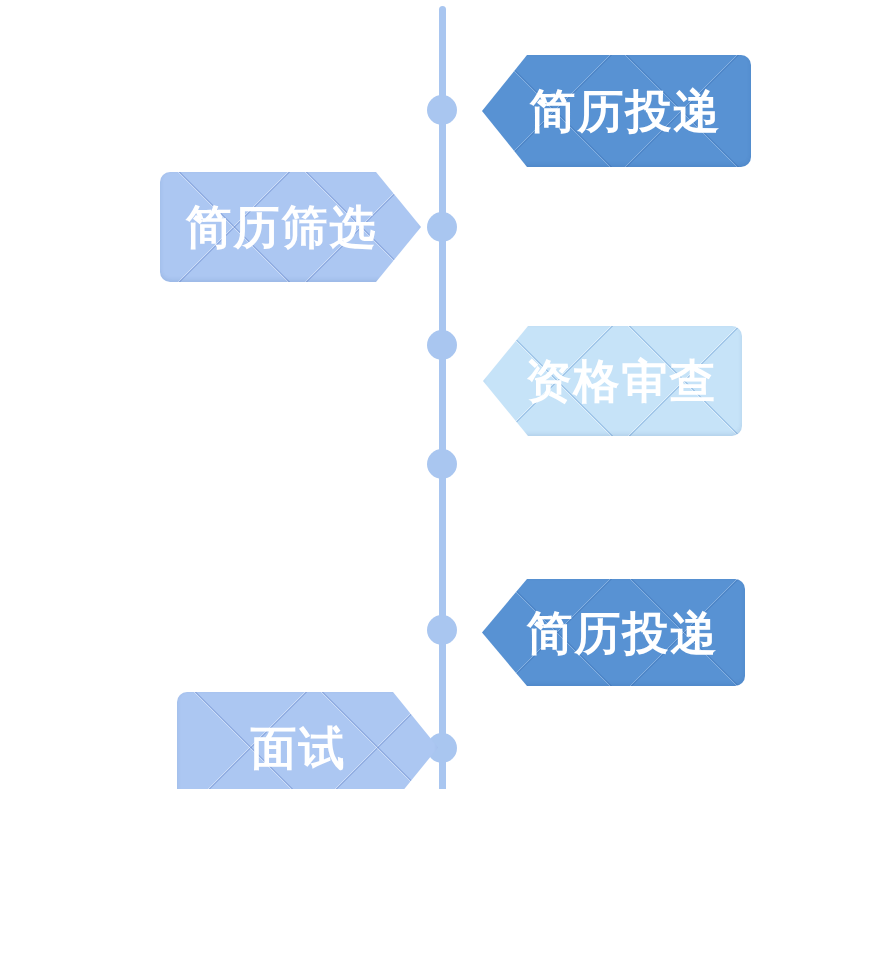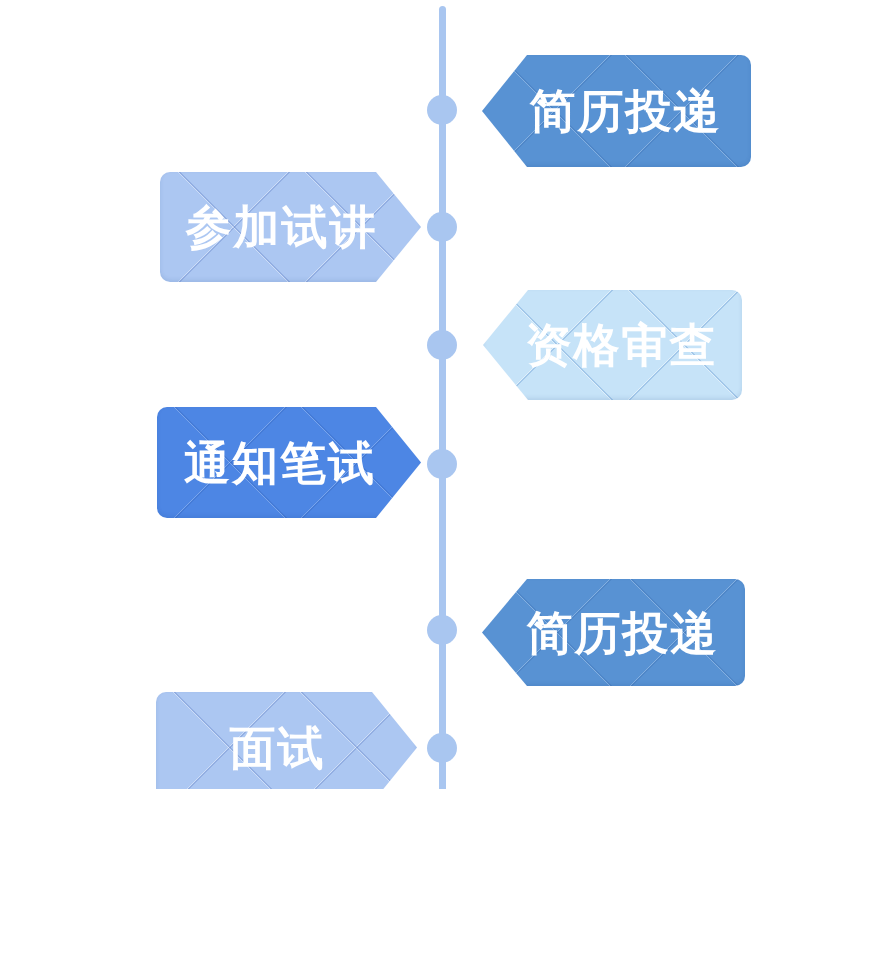--- a/index.html
+++ b/index.html
@@ -49,21 +49,21 @@
     border-radius: 0 10px 10px 0;
     padding-left: 18px;
   }
   .banner.left {
     clip-path: polygon(0 0, calc(100% - 45px) 0, 100% 50%, calc(100% - 45px) 100%, 0 100%);
     border-radius: 10px 0 0 10px;
     padding-right: 18px;
   }
   .tone-med    { background-color: #5892d3; --lat: rgba(235, 244, 255, 0.30); --lat2: rgba(25, 70, 140, 0.14); }
   .tone-light  { background-color: #acc7f2; --lat: rgba(255, 255, 255, 0.40); --lat2: rgba(95, 125, 195, 0.32); }
-  .tone-pale   { background-color: #c6e3f8; --lat: rgba(255, 255, 255, 0.45); --lat2: rgba(105, 155, 210, 0.38); }
+  .tone-pale   { background-color: #c6e3f8; margin-top: 36px; --lat: rgba(255, 255, 255, 0.45); --lat2: rgba(105, 155, 210, 0.38); }
   .tone-strong { background-color: #4d86e4; --lat: rgba(235, 244, 255, 0.28); --lat2: rgba(20, 60, 140, 0.14); }
   .banner {
     background-image:
       repeating-linear-gradient(45deg,  var(--lat) 0 1px, var(--lat2) 1px 2px, transparent 2px 90px),
       repeating-linear-gradient(135deg, var(--lat) 0 1px, var(--lat2) 1px 2px, transparent 2px 90px);
     box-shadow: inset 0 -2px 4px rgba(10, 50, 120, 0.10);
   }
   .banner .label {
     position: relative;
     z-index: 1;
@@ -82,33 +82,30 @@
   <div class="dot" style="top: 449px;"></div>
   <div class="dot" style="top: 615px;"></div>
   <div class="dot" style="top: 733px;"></div>
   <div class="dot" style="top: 850px;"></div>
 
   <div class="banner right tone-med" style="left: 482px; top: 55px; width: 251px; height: 112px;">
     <span class="label">简历投递</span>
   </div>
 
   <div class="banner left tone-light" style="left: 160px; top: 172px; width: 243px; height: 110px;">
-    <span class="label">参加试讲</span>
+    <span class="label">简历筛选</span>
   </div>
 
   <div class="banner right tone-pale" style="left: 483px; top: 290px; width: 241px; height: 110px;">
     <span class="label">资格审查</span>
   </div>
 
-  <div class="banner left tone-strong" style="left: 157px; top: 407px; width: 246px; height: 111px;">
-    <span class="label">通知笔试</span>
-  </div>
 
   <div class="banner right tone-med" style="left: 482px; top: 579px; width: 245px; height: 107px;">
     <span class="label">简历投递</span>
   </div>
 
-  <div class="banner left tone-light" style="left: 156px; top: 692px; width: 243px; height: 111px;">
+  <div class="banner left tone-light" style="left: 177px; top: 692px; width: 243px; height: 111px;">
     <span class="label">面试</span>
   </div>
 
 
 </div>
 
 </body></html>

